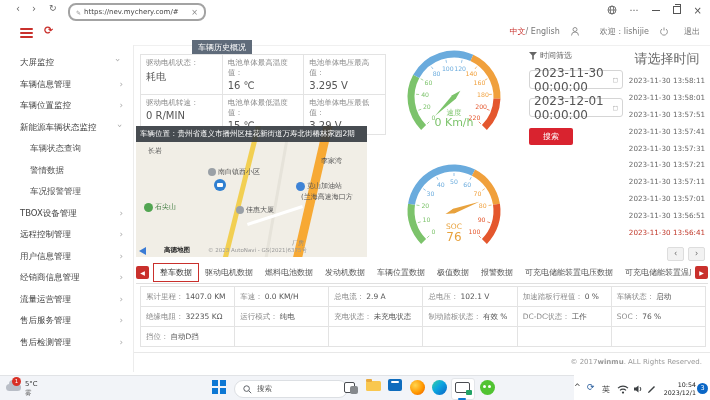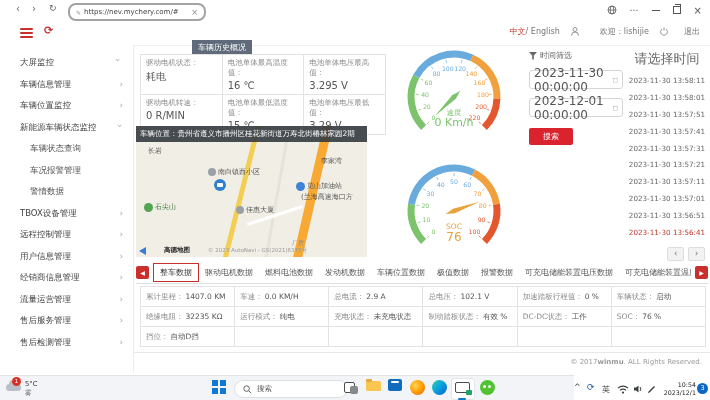--- a/index.html
+++ b/index.html
@@ -169,22 +169,22 @@
 
 <div class="sidebar">
   <div class="side-search">
     <span class="caret">›</span>
   </div>
   <div class="mi"><span>大屏监控</span><span class="arr"></span></div>
   <div class="mi"><span>车辆信息管理</span><span class="arr">›</span></div>
   <div class="mi"><span>车辆位置监控</span><span class="arr">›</span></div>
   <div class="mi"><span>新能源车辆状态监控</span><span class="arr down">›</span></div>
   <div class="mi sub"><span>车辆状态查询</span></div>
+  <div class="mi sub"><span>警情数据</span></div>
   <div class="mi sub"><span>车况报警管理</span></div>
-  <div class="mi sub"><span>警情数据</span></div>
   <div class="mi"><span>TBOX设备管理</span><span class="arr">›</span></div>
   <div class="mi"><span>远程控制管理</span><span class="arr">›</span></div>
   <div class="mi"><span>用户信息管理</span><span class="arr">›</span></div>
   <div class="mi"><span>经销商信息管理</span><span class="arr">›</span></div>
   <div class="mi"><span>流量运营管理</span><span class="arr">›</span></div>
   <div class="mi"><span>售后服务管理</span><span class="arr">›</span></div>
   <div class="mi"><span>售后检测管理</span><span class="arr">›</span></div>
 </div>
 
 <div class="ov-tag">车辆历史概况</div>

